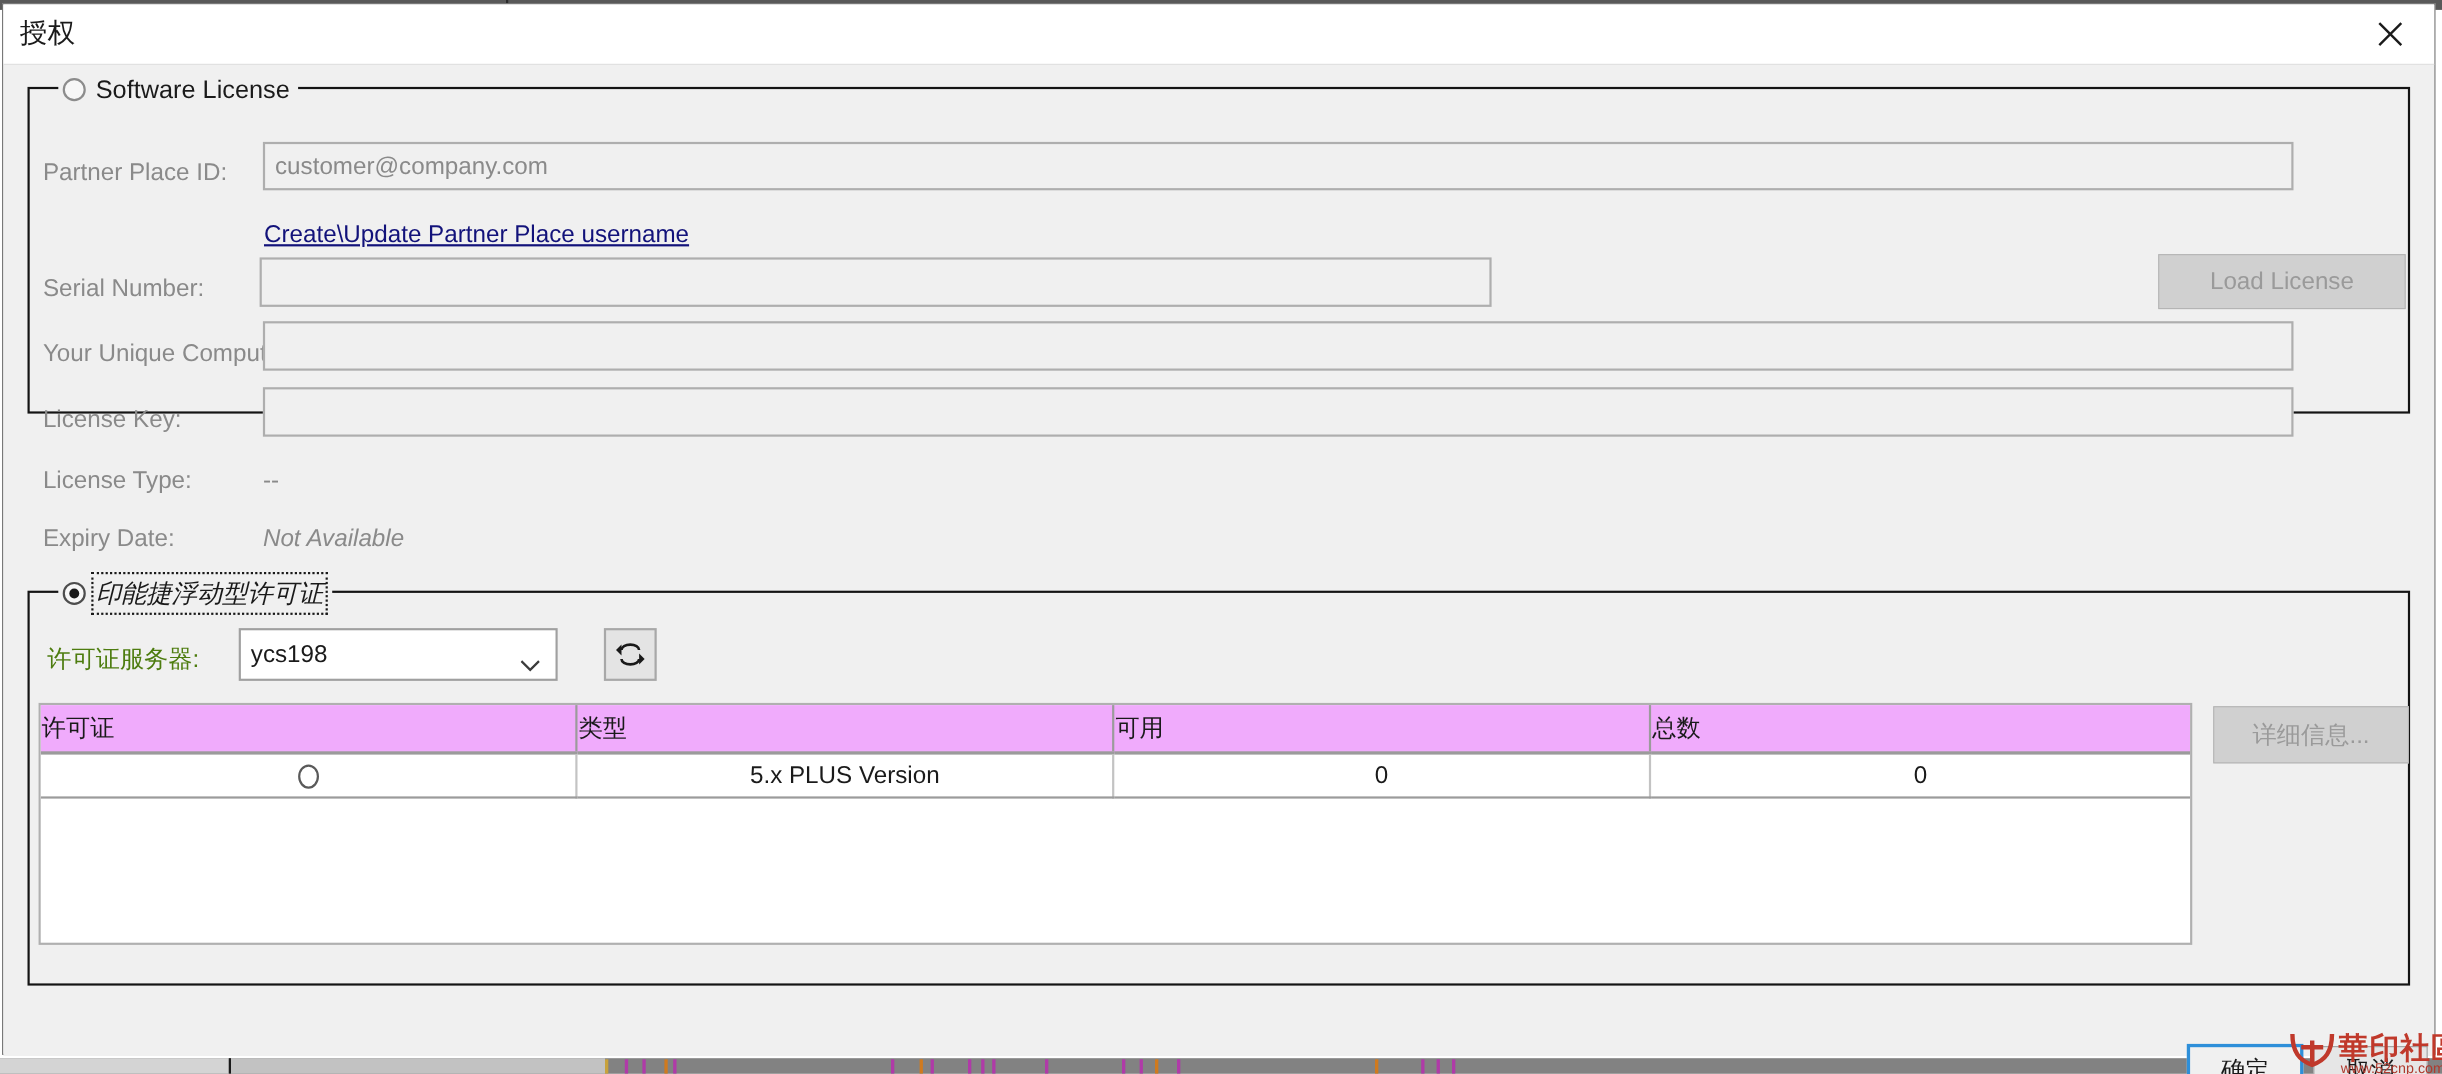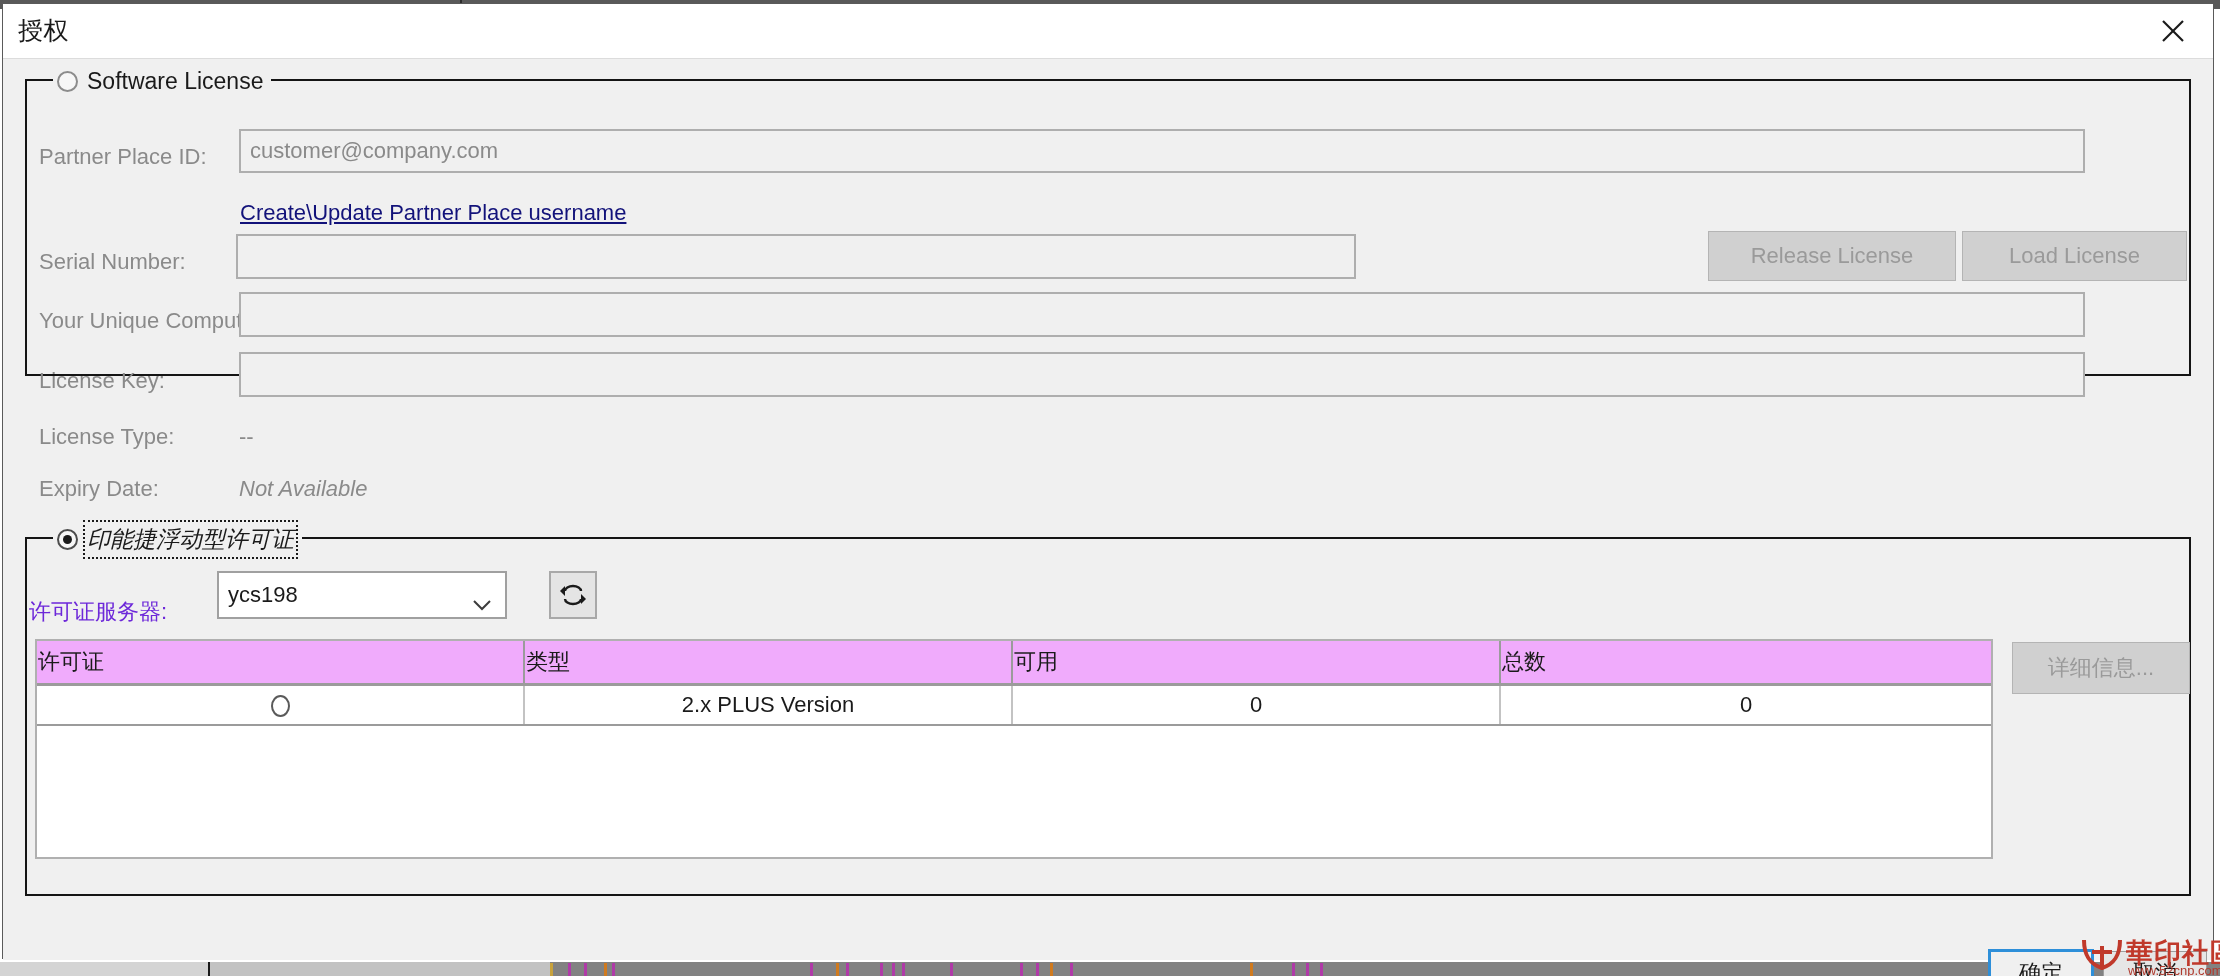--- a/index.html
+++ b/index.html
@@ -368,21 +368,20 @@
       </div>
 
       <div class="form-label" style="left:12px; top:63px;">Partner Place ID:</div>
       <div class="textfield" style="left:212px; top:48px; width:1846px; height:44px;">customer@company.com</div>
 
       <div class="linklabel" style="left:213px; top:119px;">Create\Update Partner Place username</div>
 
       <div class="form-label" style="left:12px; top:168px;">Serial Number:</div>
       <div class="textfield" style="left:209px; top:153px; width:1120px; height:45px;"></div>
 
-      <div class="btn" style="left:1681px; top:150px; width:248px; height:50px;">Release License</div>
       <div class="btn" style="left:1935px; top:150px; width:225px; height:50px;">Load License</div>
 
       <div class="form-label" style="left:12px; top:227px;">Your Unique Computer ID:</div>
       <div class="textfield" style="left:212px; top:211px; width:1846px; height:45px;"></div>
 
       <div class="form-label" style="left:12px; top:287px;">License Key:</div>
       <div class="textfield" style="left:212px; top:271px; width:1846px; height:45px;"></div>
 
       <div class="form-label" style="left:12px; top:343px;">License Type:</div>
       <div class="form-static" style="left:212px; top:343px;">--</div>
@@ -391,21 +390,21 @@
       <div class="form-static" style="left:212px; top:395px;font-style:italic;">Not Available</div>
     </div>
 
     <div class="groupbox" style="left:22px; top:478px; width:2166px; height:359px;">
 
       <div class="group-legend focused">
         <span class="radio checked"></span>
         <span class="legend-label">印能捷浮动型许可证</span>
       </div>
 
-      <div class="form-label" style="left:2px; top:45px; color:#6d28d9;margin-top:13px;">许可证服务器:</div>
+      <div class="form-label" style="left:16px; top:45px; color:#4d7c0f;">许可证服务器:</div>
       <div class="combo" style="left:190px; top:32px; width:290px; height:48px;">
         <span>ycs198</span>
         <span class="caret">
           <svg width="18" height="11" viewBox="0 0 18 11">
             <path d="M1 1 L9 9 L17 1" fill="none" stroke="#3c3c3c" stroke-width="2"></path>
           </svg>
         </span>
       </div>
       <div class="icon-btn" style="left:522px; top:32px; width:48px; height:48px;">
         <svg width="28" height="24" viewBox="0 0 28 24">
@@ -428,21 +427,21 @@
             <tr>
               <th>许可证</th>
               <th>类型</th>
               <th>可用</th>
               <th>总数</th>
             </tr>
           </thead>
           <tbody id="license-rows">
               <tr>
                 <td><span class="row-radio"></span></td>
-                <td>2.x PLUS Version</td>
+                <td>5.x PLUS Version</td>
                 <td>0</td>
                 <td>0</td>
               </tr>
             </tbody>
         </table>
       </div>
 
       <div class="btn" style="left:1985px; top:103px; width:178px; height:52px;">详细信息...</div>
     </div>
 

